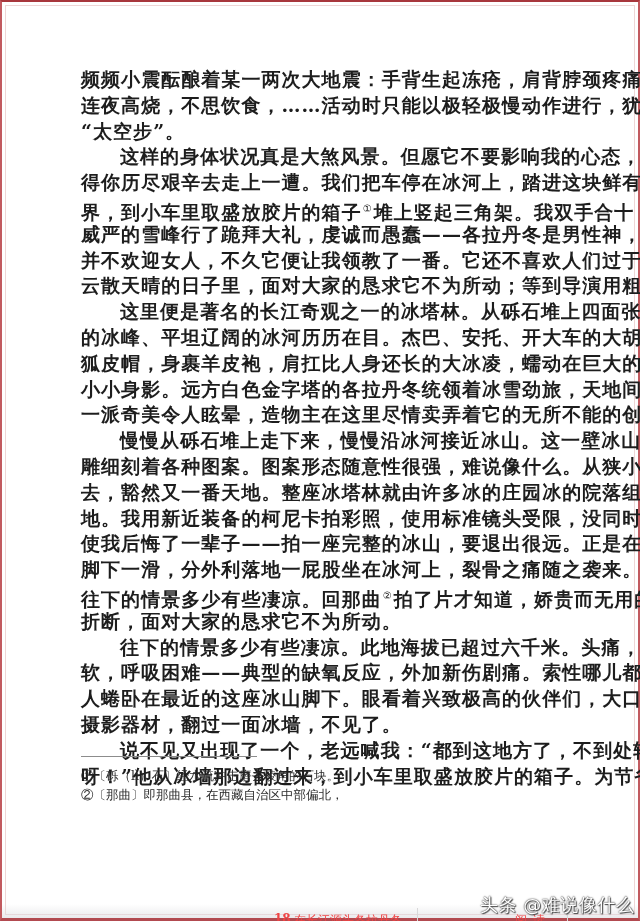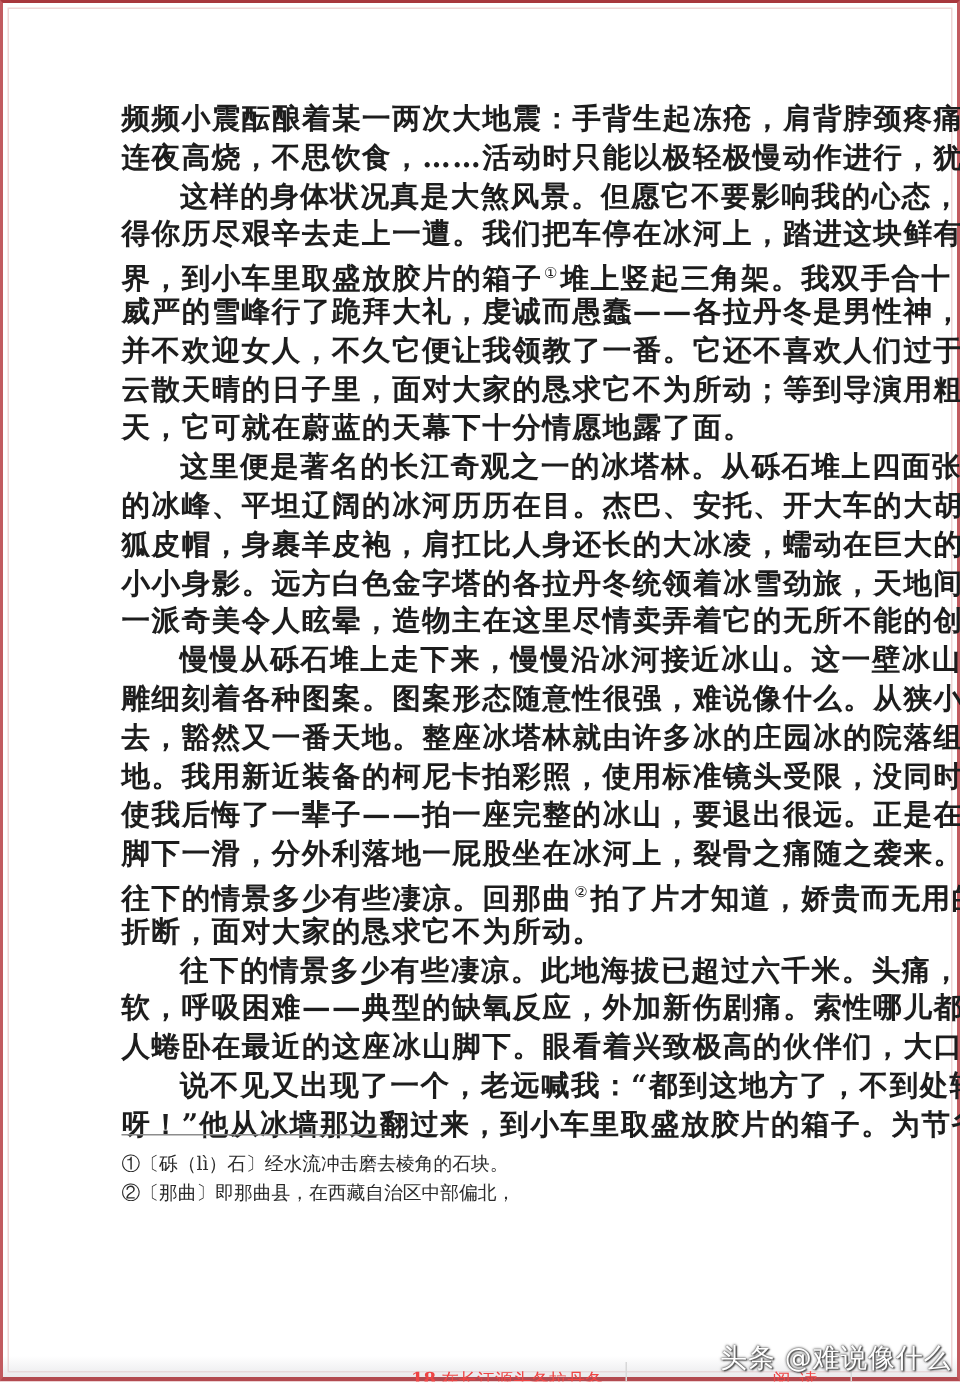--- a/index.html
+++ b/index.html
@@ -63,43 +63,44 @@
   }
 </style>
 </head>
 <body>
 
 <div class="page-frame"></div>
 
 <div class="body-text" id="body-text">
     <div class="line">频频小震酝酿着某一两次大地震：手背生起冻疮，肩背脖颈疼痛得不敢活动，</div>
     <div class="line">连夜高烧，不思饮食，……活动时只能以极轻极慢动作进行，犹如霹雳舞的</div>
+    <div class="line">“太空步”。</div>
     <div class="line indent">这样的身体状况真是大煞风景。但愿它不要影响我的心态，各拉丹冬值</div>
     <div class="line">得你历尽艰辛去走上一遭。我们把车停在冰河上，踏进这块鲜有人迹的冰雪世</div>
     <div class="line"><span>界，到小车里取盛放胶片的箱子</span><sup class="note">①</sup><span>堆上竖起三角架。我双手合十，面向各拉丹冬</span></div>
     <div class="line">威严的雪峰行了跪拜大礼，虔诚而愚蠢——各拉丹冬是男性神，据说这方圣地</div>
     <div class="line">并不欢迎女人，不久它便让我领教了一番。它还不喜欢人们过于恭顺，在等待</div>
     <div class="line">云散天晴的日子里，面对大家的恳求它不为所动；等到导演用粗话诅咒的那一</div>
-    <div class="line">天，它可就在蔚蓝的天幕下十分情愿地露了面。</div>
     <div class="line indent">这里便是著名的长江奇观之一的冰塔林。从砾石堆上四面张望，晶莹连绵</div>
     <div class="line">的冰峰、平坦辽阔的冰河历历在目。杰巴、安托、开大车的大胡子师傅，头戴</div>
     <div class="line">狐皮帽，身裹羊皮袍，肩扛比人身还长的大冰凌，蠕动在巨大的冰谷里，一列</div>
     <div class="line">小小身影。远方白色金字塔的各拉丹冬统领着冰雪劲旅，天地间浩浩苍苍。这</div>
     <div class="line">一派奇美令人眩晕，造物主在这里尽情卖弄着它的无所不能的创造力。</div>
     <div class="line indent">慢慢从砾石堆上走下来，慢慢沿冰河接近冰山。这一壁冰山像屏风，精</div>
     <div class="line">雕细刻着各种图案。图案形态随意性很强，难说像什么。从狭小的冰洞里爬过</div>
     <div class="line">去，豁然又一番天地。整座冰塔林就由许多冰的庄园冰的院落组成，自成一天</div>
     <div class="line">地。我用新近装备的柯尼卡拍彩照，使用标准镜头受限，没同时配起变焦镜头</div>
     <div class="line">使我后悔了一辈子——拍一座完整的冰山，要退出很远。正是在后退的当儿，</div>
     <div class="line">脚下一滑，分外利落地一屁股坐在冰河上，裂骨之痛随之袭来。这一跤，使我</div>
     <div class="line"><span>往下的情景多少有些凄凉。回那曲</span><sup class="note">②</sup><span>拍了片才知道，娇贵而无用的尾椎骨已经</span></div>
     <div class="line">折断，面对大家的恳求它不为所动。</div>
     <div class="line indent">往下的情景多少有些凄凉。此地海拔已超过六千米。头痛，恶心，双脚绵</div>
     <div class="line">软，呼吸困难——典型的缺氧反应，外加新伤剧痛。索性哪儿都不去了，一个</div>
     <div class="line">人蜷卧在最近的这座冰山脚下。眼看着兴致极高的伙伴们，大口喘着气，扛着</div>
+    <div class="line">摄影器材，翻过一面冰墙，不见了。</div>
     <div class="line indent">说不见又出现了一个，老远喊我：“都到这地方了，不到处转一转，多亏</div>
     <div class="line">呀！”他从冰墙那边翻过来，到小车里取盛放胶片的箱子。为节省体力，就在</div>
   </div>
 
 <div class="divider"></div>
 
 <div class="footnotes">
   <div>
     <span>①</span><span>〔砾（lì）石〕经水流冲击磨去棱角的石块。</span>
   </div>

